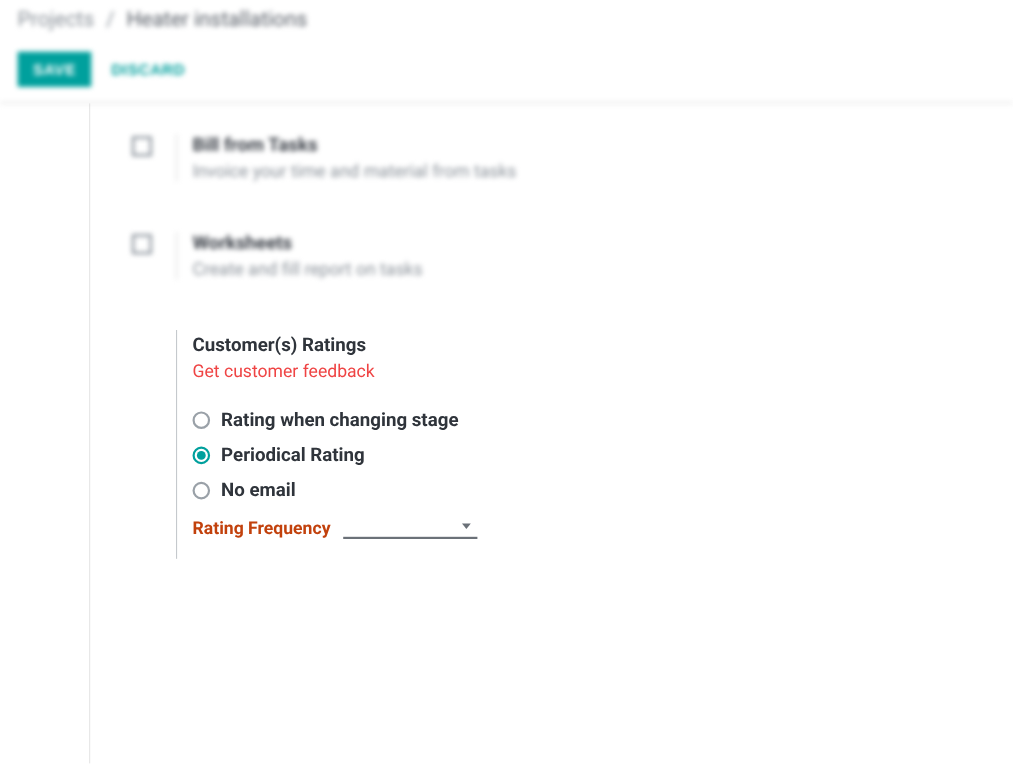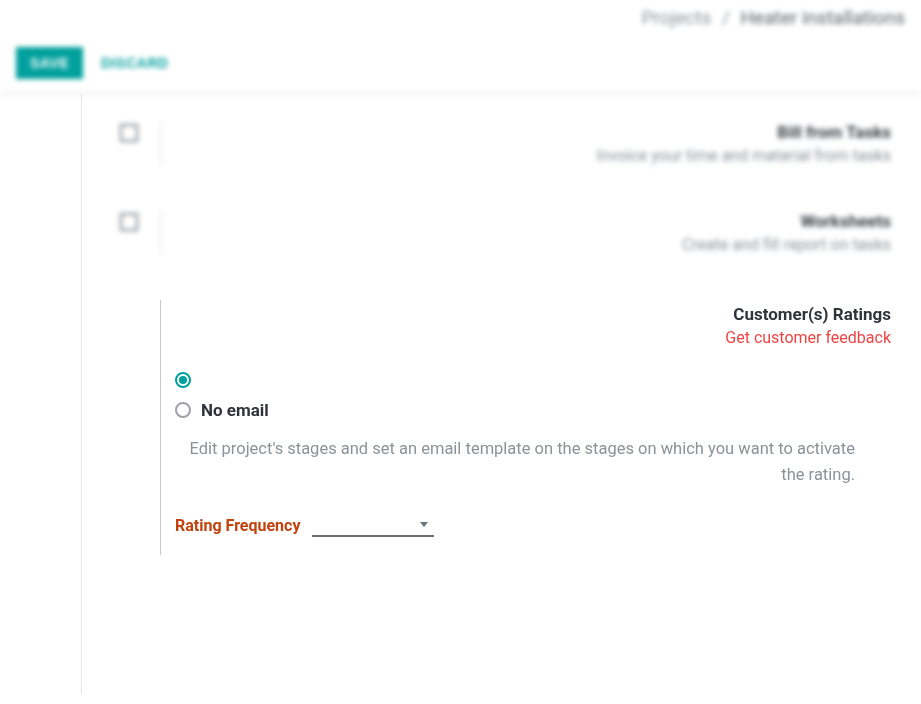--- a/index.html
+++ b/index.html
@@ -1,19 +1,18 @@
 <!DOCTYPE html>
 <html><head>
 <meta charset="utf-8">
 <style>
   * {
     box-sizing: border-box;
     margin: 0;
     padding: 0;
-    text-align: right;
   }
   body {
     font-family: -apple-system, BlinkMacSystemFont, "Segoe UI", Roboto, "Helvetica Neue", Arial, sans-serif;
     background: #ffffff;
     width: 921px;
     height: 704px;
     overflow: hidden;
   }
   .header-area {
     padding: 6px 16px 14px 16px;
@@ -256,33 +255,37 @@
         <div class="setting-desc">Create and fill report on tasks</div>
       </div>
     </div>
 
     <div class="ratings-block">
       <div class="ratings-divider"></div>
       <div class="ratings-body">
         <div class="ratings-title">Customer(s) Ratings</div>
         <div class="ratings-subtitle">Get customer feedback</div>
 
+        <div class="radio-row">
+          <div class="radio-outer"></div>
+          <div class="radio-label">Rating when changing stage</div>
+        </div>
 
         <div class="radio-row">
           <div class="radio-outer selected">
             <div class="radio-inner"></div>
           </div>
+          <div class="radio-label">Periodical Rating</div>
         </div>
 
         <div class="radio-row">
           <div class="radio-outer"></div>
           <div class="radio-label">No email</div>
         </div>
 
-        <div class="ratings-help">Edit project's stages and set an email template on the stages on which you want to activate the rating.</div>
 
         <div class="freq-row">
           <div class="freq-label">Rating Frequency</div>
           <div class="freq-select">
             <span></span>
             <div class="caret-down"></div>
           </div>
         </div>
 
 

